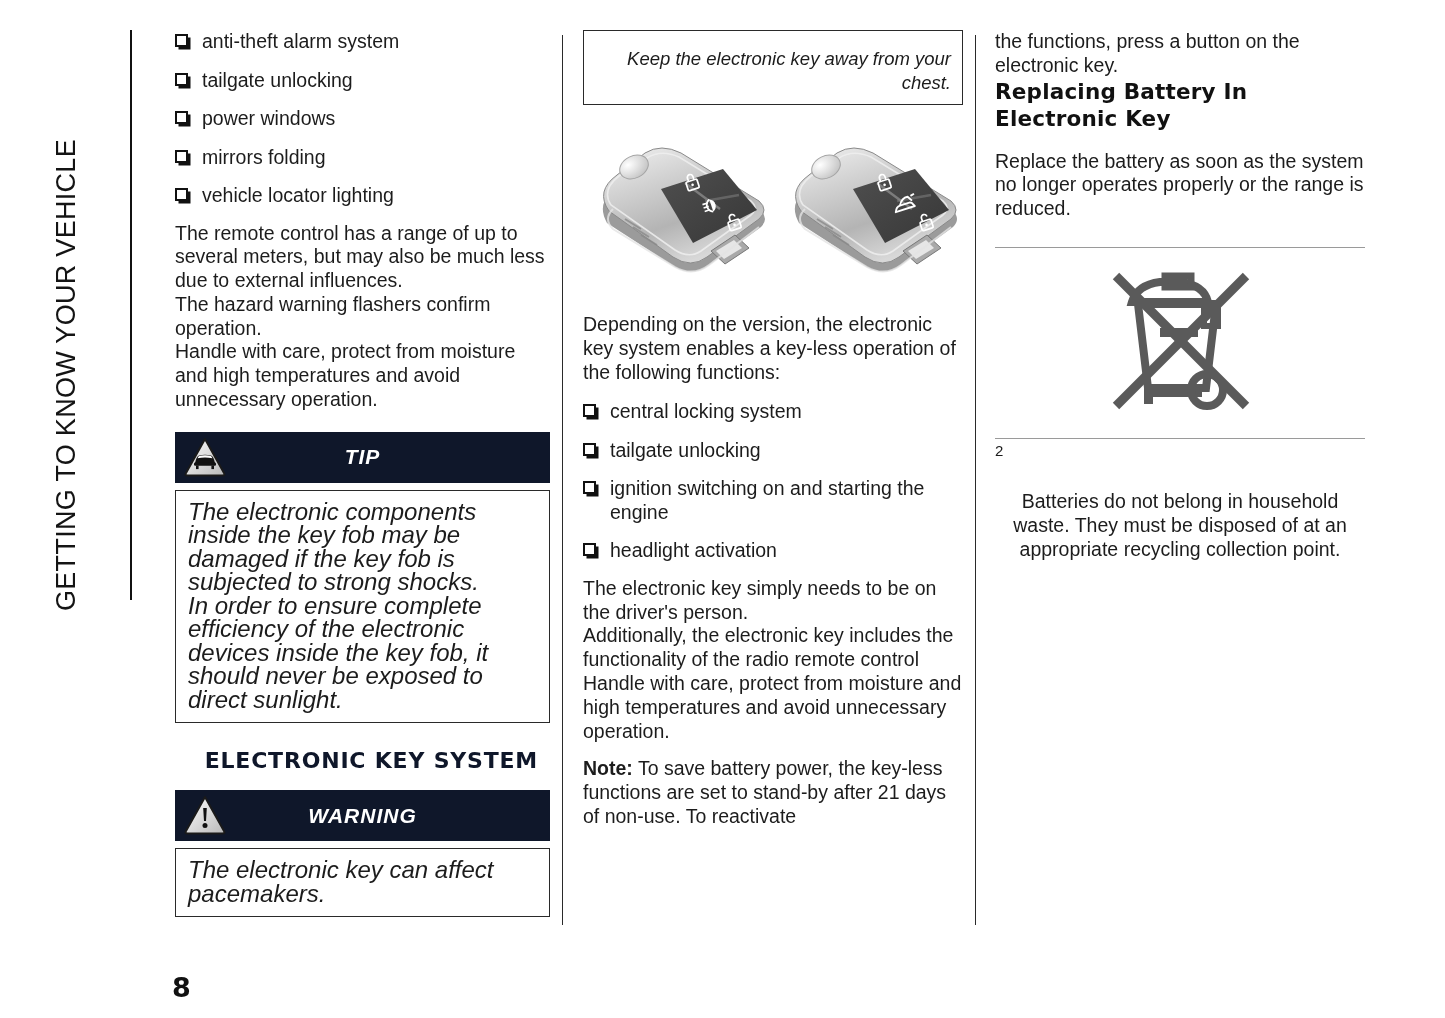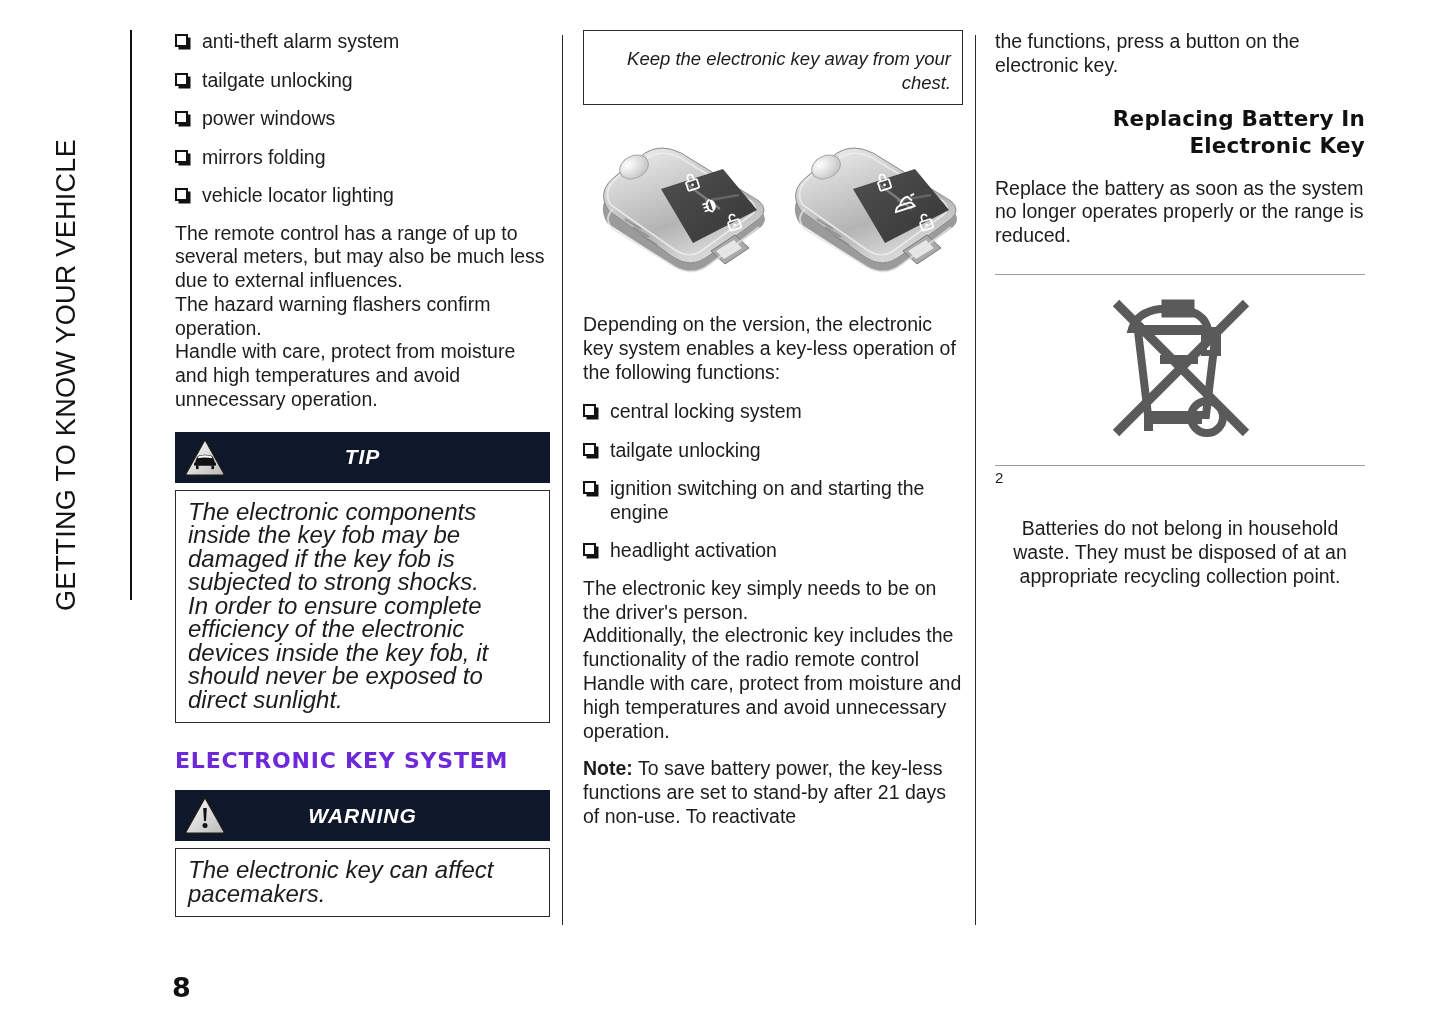--- a/index.html
+++ b/index.html
@@ -78,23 +78,24 @@
   }
   p.body + p.body { margin-top: 0px; }
   .gap-para { margin-top: 14px !important; }
 
   h2.section-head {
     font-family: "DejaVu Sans", sans-serif;
     font-size: 22px;
     font-weight: 800;
     letter-spacing: 0.8px;
     line-height: 27px;
-    margin: 0;
-    color: #6d28d9;
+    margin: 12px;
+    color: #0f172a;
     text-transform: uppercase;
+    text-align: right;
   }
   h2.sub-head {
     font-family: "DejaVu Sans", sans-serif;
     font-size: 21.5px;
     font-weight: 800;
     letter-spacing: 0.2px;
     line-height: 27px;
     margin: 0;
     color: #111;
   }
@@ -448,21 +449,21 @@
     <p class="body">Handle with care, protect from moisture and high temperatures and avoid unnecessary operation.</p>
 
     <p class="body gap-para"><span class="note-label">Note:</span><span> To save battery power, the key-less functions are set to stand-by after 21 days of non-use. To reactivate</span></p>
 
   </div>
 
   <div class="column" id="col-right">
 
     <p class="body">the functions, press a button on the electronic key.</p>
 
-    <h2 class="sub-head" style="margin-top:27px;text-align:right;">Replacing Battery In Electronic Key</h2>
+    <h2 class="sub-head" style="margin-top:0;">Replacing Battery In Electronic Key</h2>
 
     <p class="body" style="margin-top:18px;">Replace the battery as soon as the system no longer operates properly or the range is reduced.</p>
 
     <hr class="hrule" style="margin-top:26px;">
 
     <div class="fig-weee">
       <svg viewBox="0 0 160 170" width="160" height="170">
         <g fill="#5a5a5a" stroke="#5a5a5a" stroke-width="0">
 
           <path d="M38 46 h78 l-10 84 h-58 z" fill="none" stroke="#5a5a5a" stroke-width="8"></path>

